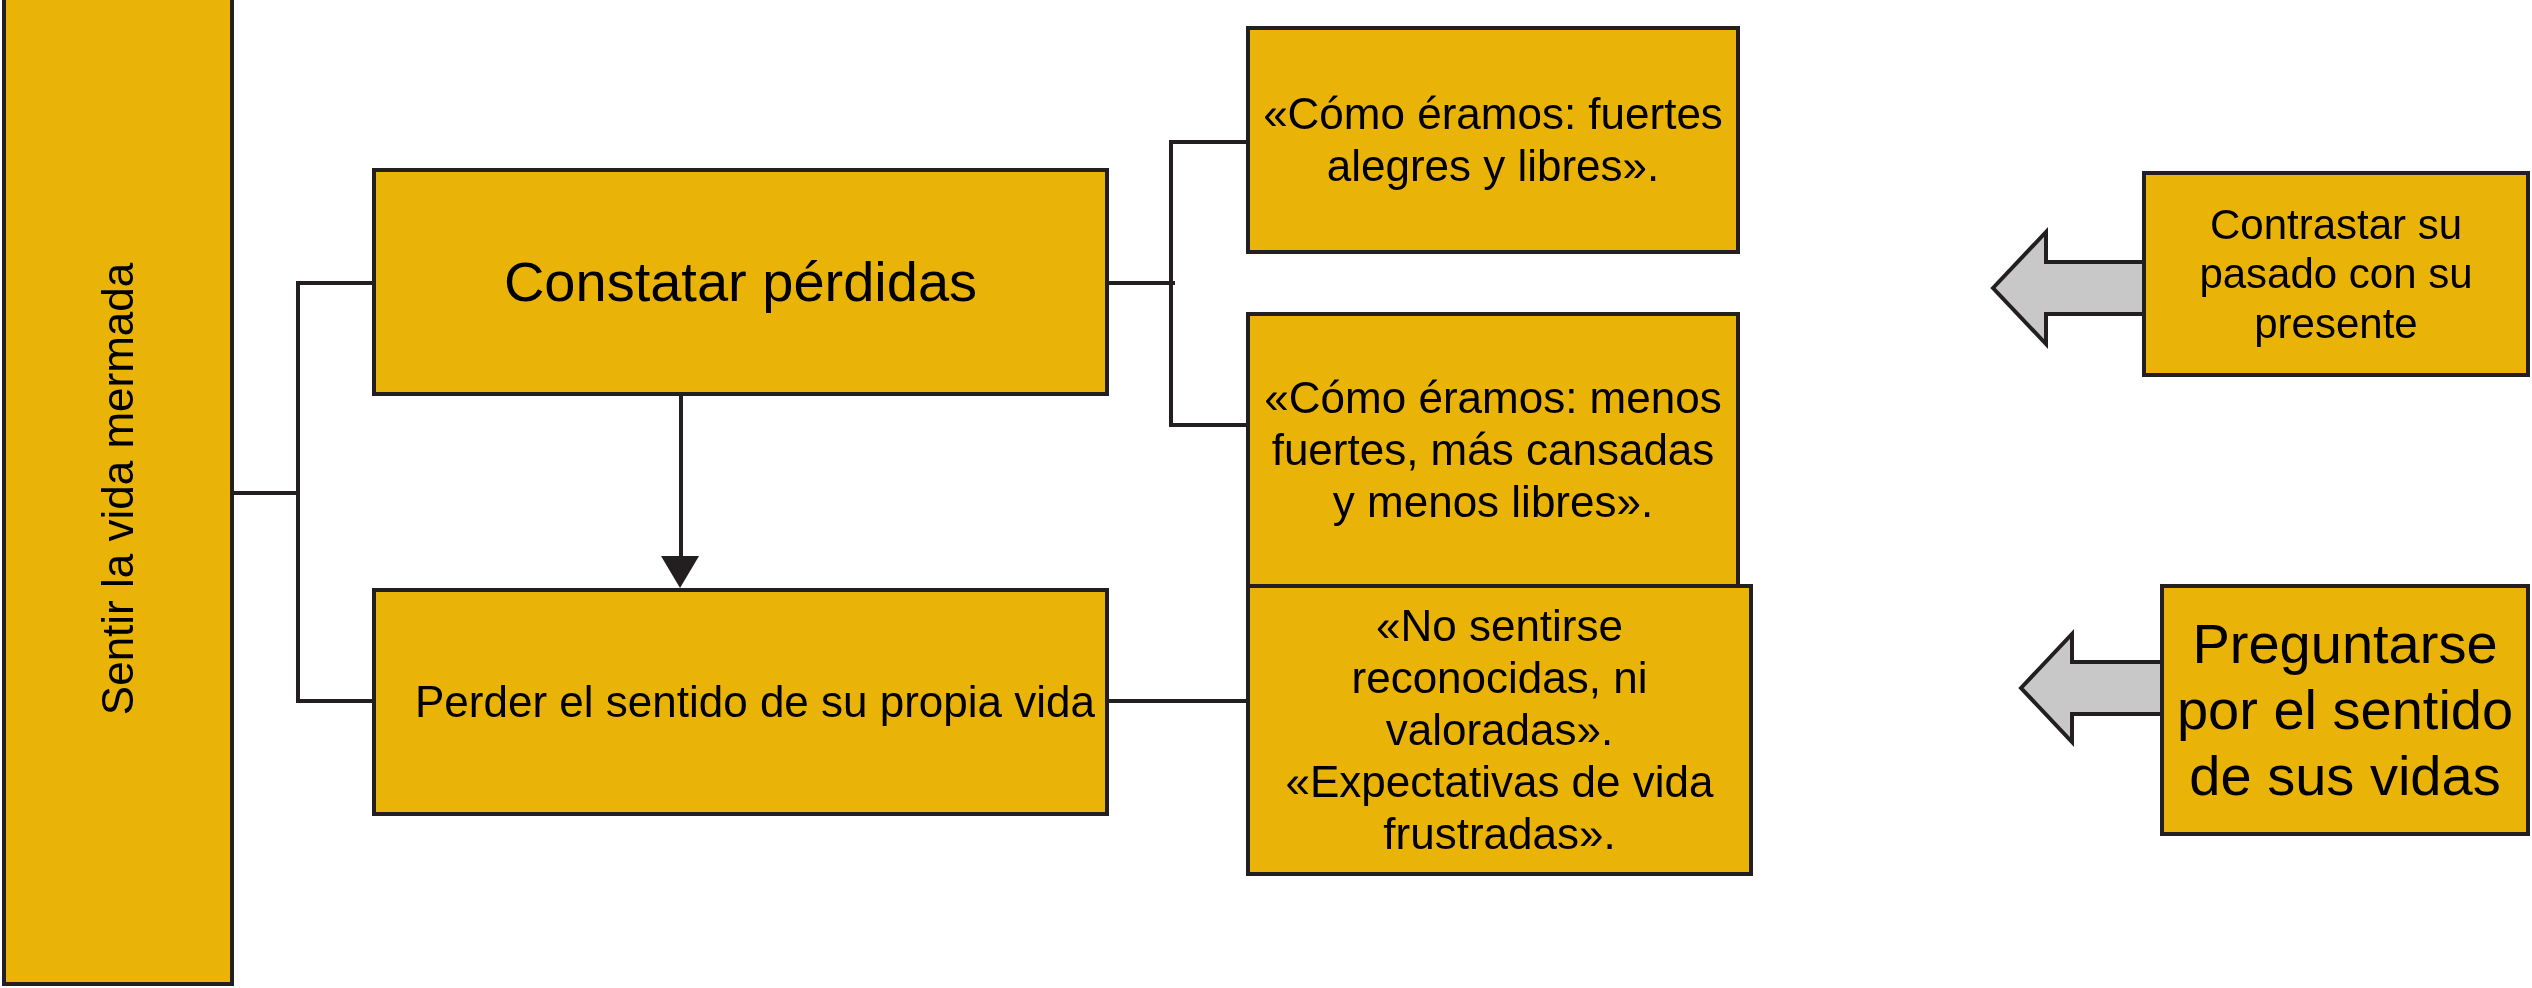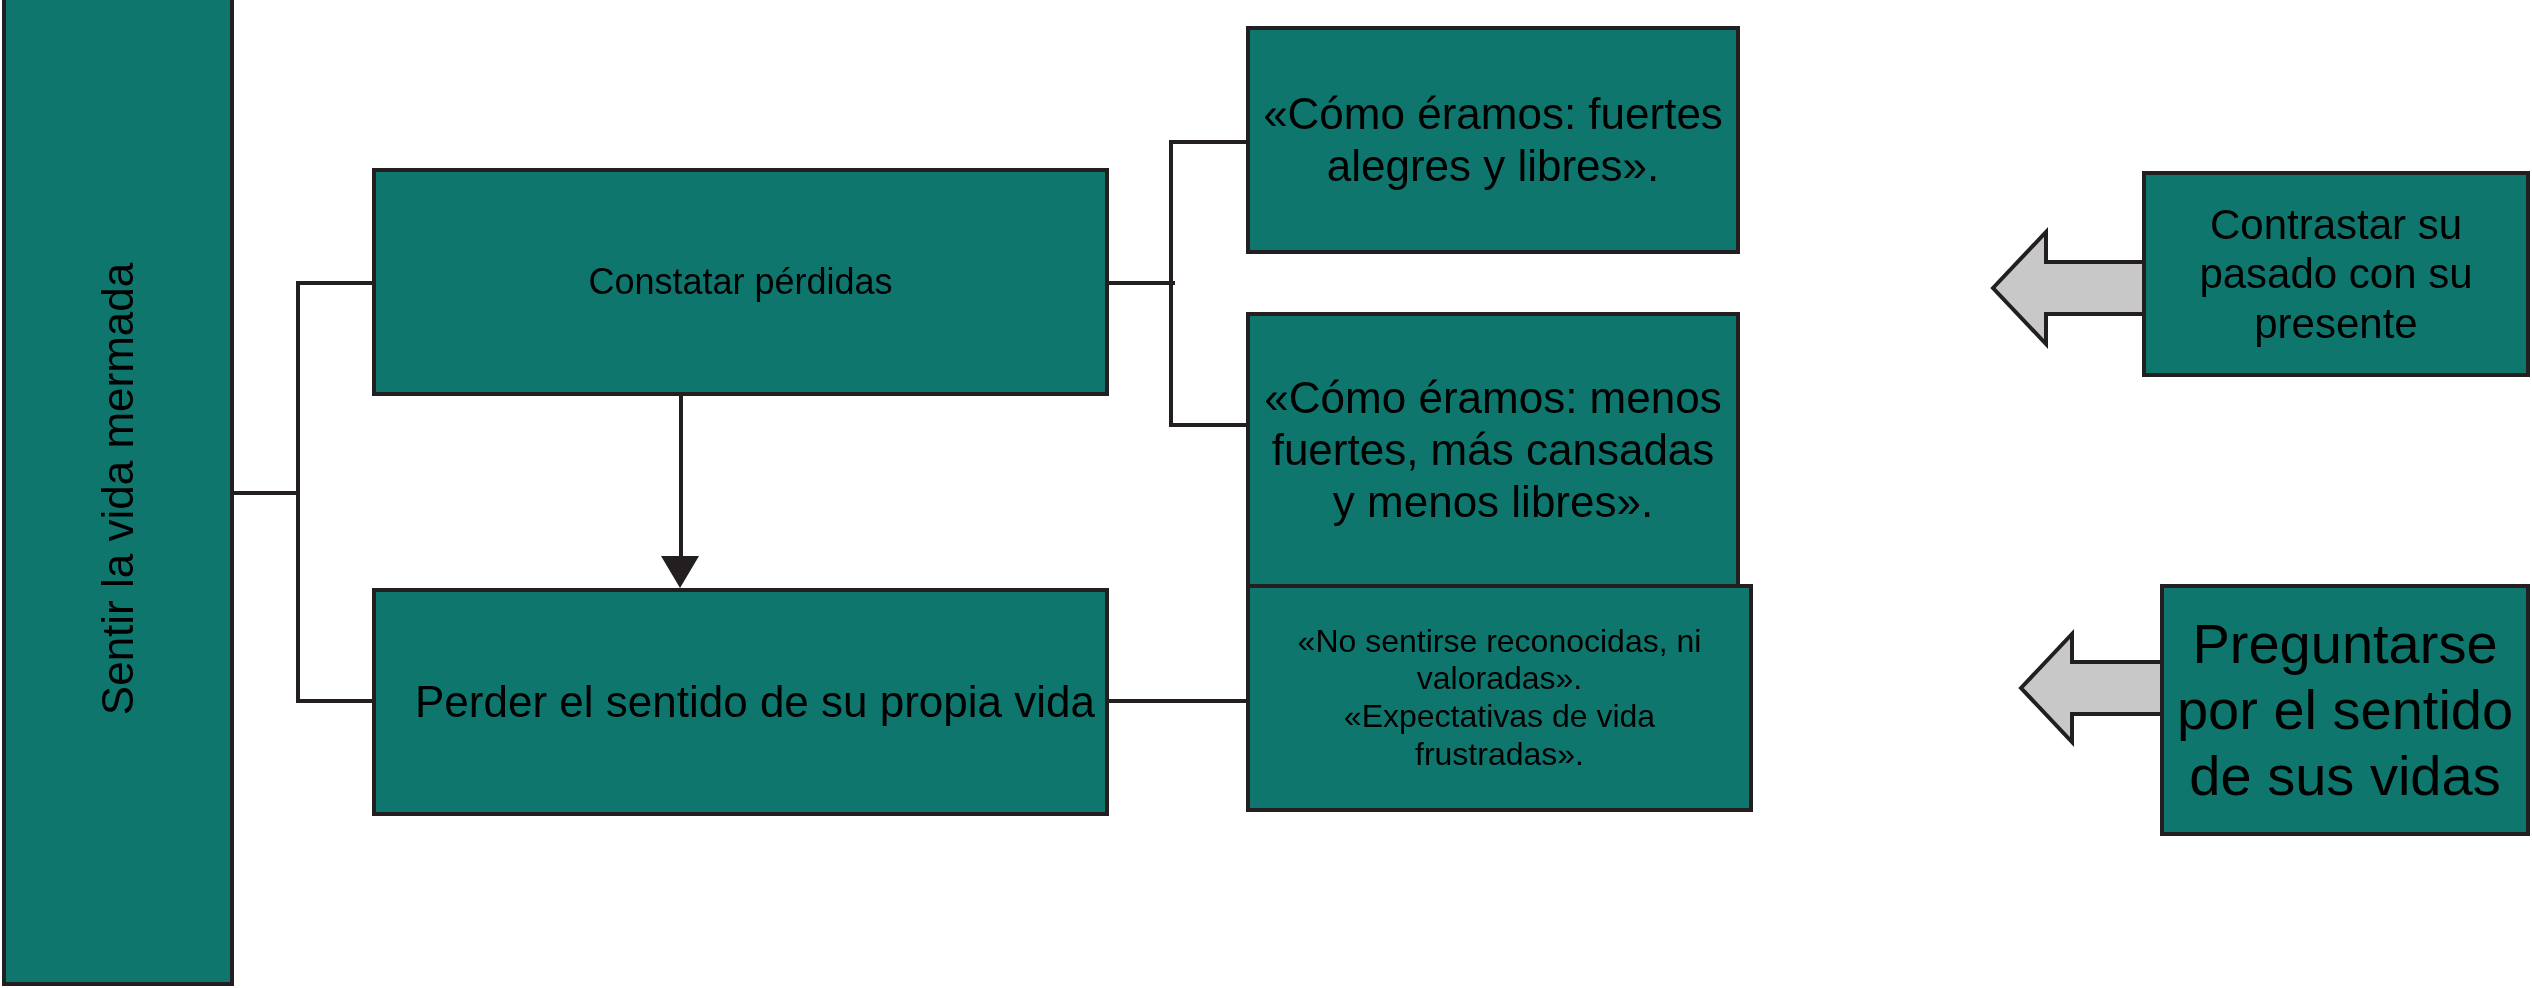--- a/index.html
+++ b/index.html
@@ -15,21 +15,21 @@
     position: relative;
     width: 2532px;
     height: 988px;
     background: #ffffff;
     overflow: hidden;
   }
   .node {
     position: absolute;
     box-sizing: border-box;
     border: 4px solid #231f20;
-    background: #0f766e;
+    background: #eab308;
     display: flex;
     align-items: center;
     justify-content: center;
     text-align: center;
     line-height: 1.18;
     font-size: 42px;
     color: #000000;
     padding: 1px 10px;
   }
   .node .txt {
@@ -52,21 +52,21 @@
     width: auto;
     font-size: 44px;
   }
 
   
   #node-constatar {
     left: 372px;
     top: 168px;
     width: 737px;
     height: 228px;
-    font-size: 36px;
+    font-size: 56px;
   }
   #node-perder {
     left: 372px;
     top: 588px;
     width: 737px;
     height: 228px;
     font-size: 44px;
     text-align: right;
   }
 
@@ -82,22 +82,22 @@
     left: 1246px;
     top: 312px;
     width: 494px;
     height: 276px;
     font-size: 44px;
   }
   #node-quote-3 {
     left: 1246px;
     top: 584px;
     width: 507px;
-    height: 228px;
-    font-size: 32px;
+    height: 292px;
+    font-size: 44px;
   }
 
   
   #node-annot-1 {
     left: 2142px;
     top: 171px;
     width: 388px;
     height: 206px;
     font-size: 42px;
   }

